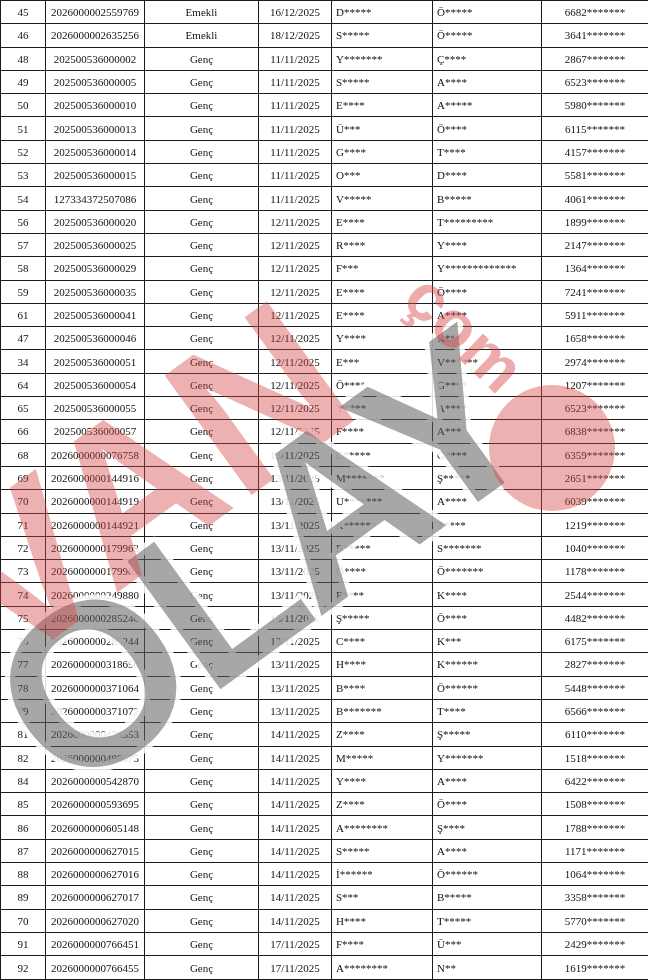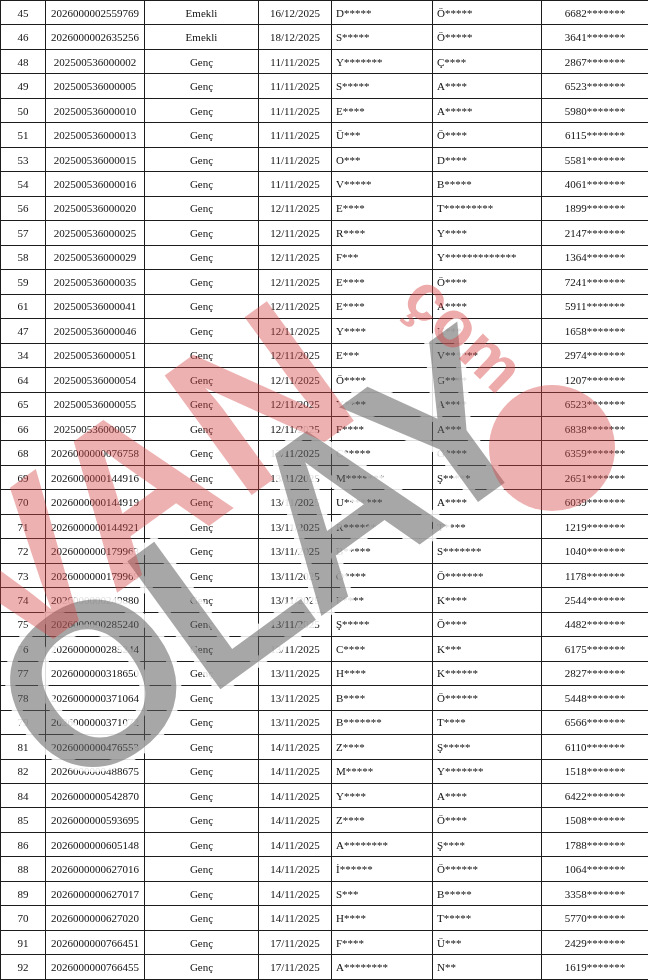--- a/index.html
+++ b/index.html
@@ -111,31 +111,40 @@
         <tr>
       <td>51</td>
       <td>202500536000013</td>
       <td>Genç</td>
       <td>11/11/2025</td>
       <td class="name-cell">Ü***</td>
       <td class="name-cell">Ö****</td>
       <td>6115*******</td>
     </tr>
         <tr>
+      <td>52</td>
+      <td>202500536000014</td>
+      <td>Genç</td>
+      <td>11/11/2025</td>
+      <td class="name-cell">G****</td>
+      <td class="name-cell">T****</td>
+      <td>4157*******</td>
+    </tr>
+        <tr>
       <td>53</td>
       <td>202500536000015</td>
       <td>Genç</td>
       <td>11/11/2025</td>
       <td class="name-cell">O***</td>
       <td class="name-cell">D****</td>
       <td>5581*******</td>
     </tr>
         <tr>
       <td>54</td>
-      <td>202500536000016</td>
+      <td>127334372507086</td>
       <td>Genç</td>
       <td>11/11/2025</td>
       <td class="name-cell">V*****</td>
       <td class="name-cell">B*****</td>
       <td>4061*******</td>
     </tr>
         <tr>
       <td>56</td>
       <td>202500536000020</td>
       <td>Genç</td>
@@ -370,20 +379,29 @@
       <td>1508*******</td>
     </tr>
         <tr>
       <td>86</td>
       <td>2026000000605148</td>
       <td>Genç</td>
       <td>14/11/2025</td>
       <td class="name-cell">A********</td>
       <td class="name-cell">Ş****</td>
       <td>1788*******</td>
+    </tr>
+        <tr>
+      <td>87</td>
+      <td>2026000000627015</td>
+      <td>Genç</td>
+      <td>14/11/2025</td>
+      <td class="name-cell">S*****</td>
+      <td class="name-cell">A****</td>
+      <td>1171*******</td>
     </tr>
         <tr>
       <td>88</td>
       <td>2026000000627016</td>
       <td>Genç</td>
       <td>14/11/2025</td>
       <td class="name-cell">İ******</td>
       <td class="name-cell">Ö******</td>
       <td>1064*******</td>
     </tr>

